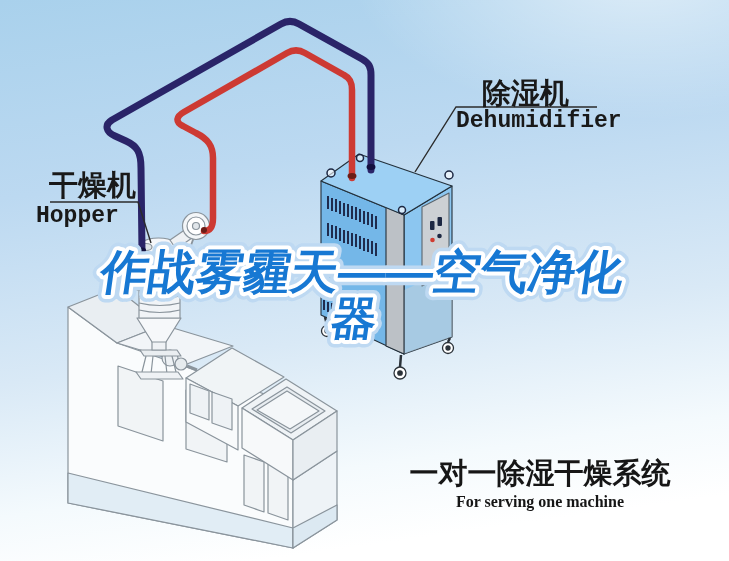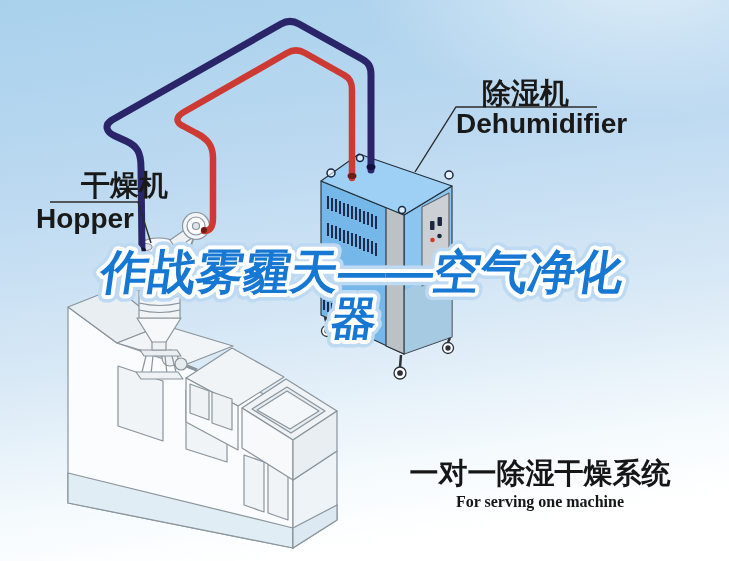--- a/index.html
+++ b/index.html
@@ -6,21 +6,21 @@
   .stage{
     position:relative;width:729px;height:561px;overflow:hidden;
     background:
       radial-gradient(ellipse 420px 220px at 88% -6%, rgba(255,255,255,.60), rgba(255,255,255,0) 70%),
       linear-gradient(172deg,#a9d1ec 0%, #bcd9f1 30%, #d9e9f6 58%, #f4fafd 78%, #ffffff 90%);
     font-family:"Liberation Sans", sans-serif;
   }
   .stage svg{position:absolute;left:0;top:0;}
   .lbl{position:absolute;white-space:nowrap;color:#191919;line-height:1;}
   .lbl-zh{font-weight:bold;font-size:29px;font-family:"Liberation Sans",sans-serif;}
-  .lbl-en{font-weight:bold;font-size:28px;font-family:Liberation Sans, sans-serif;}
+  .lbl-en{font-weight:bold;font-size:23px;font-family:Liberation Mono, monospace;}
   .cap{position:absolute;left:402px;width:276px;text-align:center;white-space:nowrap;color:#161616;line-height:1;}
   .cap-zh{top:459px;font-weight:bold;font-size:29px;font-family:"Liberation Sans",sans-serif;}
   .cap-en{top:494px;font-weight:bold;font-size:16px;font-family:"Liberation Serif",serif;}
 </style>
 </head>
 <body>
 
 <div class="stage">
 
   <svg width="729" height="561" viewBox="0 0 729 561">
@@ -156,21 +156,21 @@
         <text x="0" y="0" font-size="47" textLength="522" lengthAdjust="spacingAndGlyphs" fill="none" stroke="#bed9f2" stroke-width="15" stroke-linejoin="round">作战雾霾天——空气净化</text>
         <text x="0" y="0" font-size="47" textLength="522" lengthAdjust="spacingAndGlyphs" paint-order="stroke" stroke="#ffffff" stroke-width="8" stroke-linejoin="round" fill="#1778d3">作战雾霾天——空气净化</text>
       </g>
       <g transform="translate(352,334) skewX(-8)">
         <text x="0" y="0" font-size="45" fill="none" stroke="#bed9f2" stroke-width="15" stroke-linejoin="round">器</text>
         <text x="0" y="0" font-size="45" paint-order="stroke" stroke="#ffffff" stroke-width="8" stroke-linejoin="round" fill="#1778d3">器</text>
       </g>
     </g>
   </svg>
 
-  <div class="lbl lbl-zh" style="left:49px;top:171px;margin-left:32px;">干燥机</div>
+  <div class="lbl lbl-zh" style="left:49px;top:171px;">干燥机</div>
   <div class="lbl lbl-en" style="left:36px;top:205px;">Hopper</div>
 
   <div class="lbl lbl-zh" style="left:482px;top:79px;text-align:center;">除湿机</div>
   <div class="lbl lbl-en" style="left:456px;top:110px;">Dehumidifier</div>
 
   <div class="cap cap-zh">一对一除湿干燥系统</div>
   <div class="cap cap-en">For serving one machine</div>
 
 </div>
 

